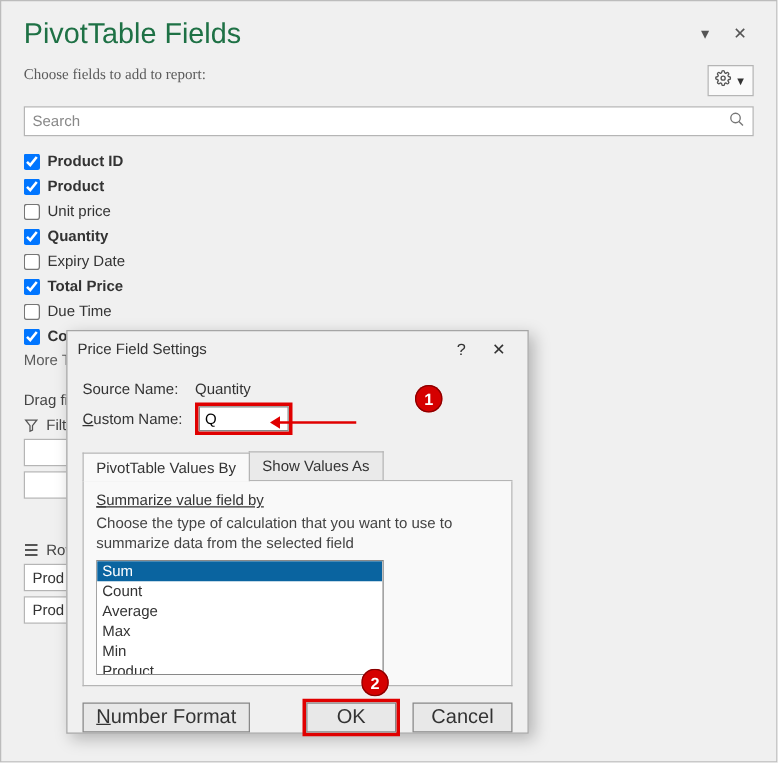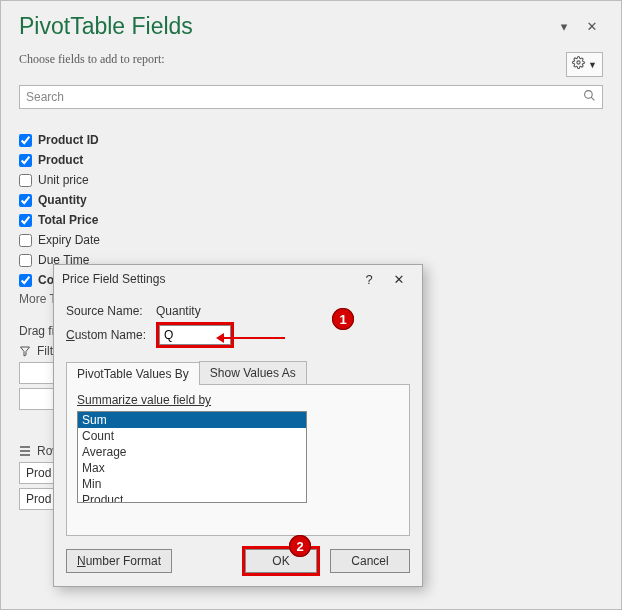--- a/index.html
+++ b/index.html
@@ -64,21 +64,21 @@
     width: 100%;
     border: 1px solid #b5b5b5;
     background: #fff;
     height: 24px;
     display: flex;
     align-items: center;
     padding: 0 6px;
     color: #888;
   }
   .search-box .sph { flex: 1; }
-  .field-list { padding: 0 18px; margin-top: 11px; }
+  .field-list { padding: 0 18px; }
   .fld-item { display: flex; align-items: center; height: 20px; font-size: 12px; }
   .fld-item input[type=checkbox] { margin: 0 6px 0 0; }
   .fld-item.bold span.lbl { font-weight: 700; }
   .more-tables { padding: 2px 18px; color: #5b5b5b; cursor: pointer; }
   .drag-label { padding: 16px 18px 6px; color: #444; }
   .area-grid {
     display: grid;
     grid-template-columns: 1fr 1fr;
     gap: 10px 12px;
     padding: 0 18px;
@@ -179,21 +179,21 @@
   .dlg-btns { display:flex; gap:10px; padding: 10px 12px; align-items:center; }
   .push-btn {
     border: 1px solid #888;
     background: #e8e8e8;
     min-width: 80px;
     height: 24px;
     display:inline-flex;
     align-items:center;
     justify-content:center;
     cursor:pointer;
-    font-size:12px;
+    font-size:16px;
     padding: 0 10px;
     white-space: nowrap;
   }
   .push-btn .u { text-decoration: underline; }
   .ok-wrap { border:3px solid #e00000; display:inline-block; }
   
   .annot-arrow {
     position:absolute;
     left: 218px; top: 336px;
     width: 66px; height:2px;
@@ -277,27 +277,27 @@
         <span class="lbl">Product</span>
       </div>
       <div class="fld-item">
         <input type="checkbox" style="">
         <span class="lbl">Unit price</span>
       </div>
       <div class="fld-item bold">
         <input type="checkbox" checked="" style="">
         <span class="lbl">Quantity</span>
       </div>
+      <div class="fld-item">
+        <input type="checkbox" style="">
+        <span class="lbl">Expiry Date</span>
+      </div>
       <div class="fld-item bold">
         <input type="checkbox" checked="" style="">
         <span class="lbl">Total Price</span>
-      </div>
-      <div class="fld-item">
-        <input type="checkbox" style="">
-        <span class="lbl">Expiry Date</span>
       </div>
       <div class="fld-item">
         <input type="checkbox" style="">
         <span class="lbl">Due Time</span>
       </div>
       <div class="fld-item bold">
         <input type="checkbox" checked="" style="">
         <span class="lbl">Co</span>
       </div>
     </div>
@@ -363,20 +363,21 @@
         <span class="custom-input-wrap">
           <input class="custom-input" value="Q" style="">
         </span>
       </div>
       <div class="tabs">
         <div class="tab active">PivotTable Values By</div>
         <div class="tab">Show Values As</div>
       </div>
       <div class="tab-panel">
         <div class="summary-label"><span class="underl">S</span><span>ummarize value field by</span></div>
+        <div class="summary-desc">Choose the type of calculation that you want to use to summarize data from the selected field</div>
         <div class="calc-list" id="calc-list">
             <div class="calc-opt selected">Sum</div>
             <div class="calc-opt">Count</div>
             <div class="calc-opt">Average</div>
             <div class="calc-opt">Max</div>
             <div class="calc-opt">Min</div>
             <div class="calc-opt">Product</div>
           </div>
       </div>
     </div>

